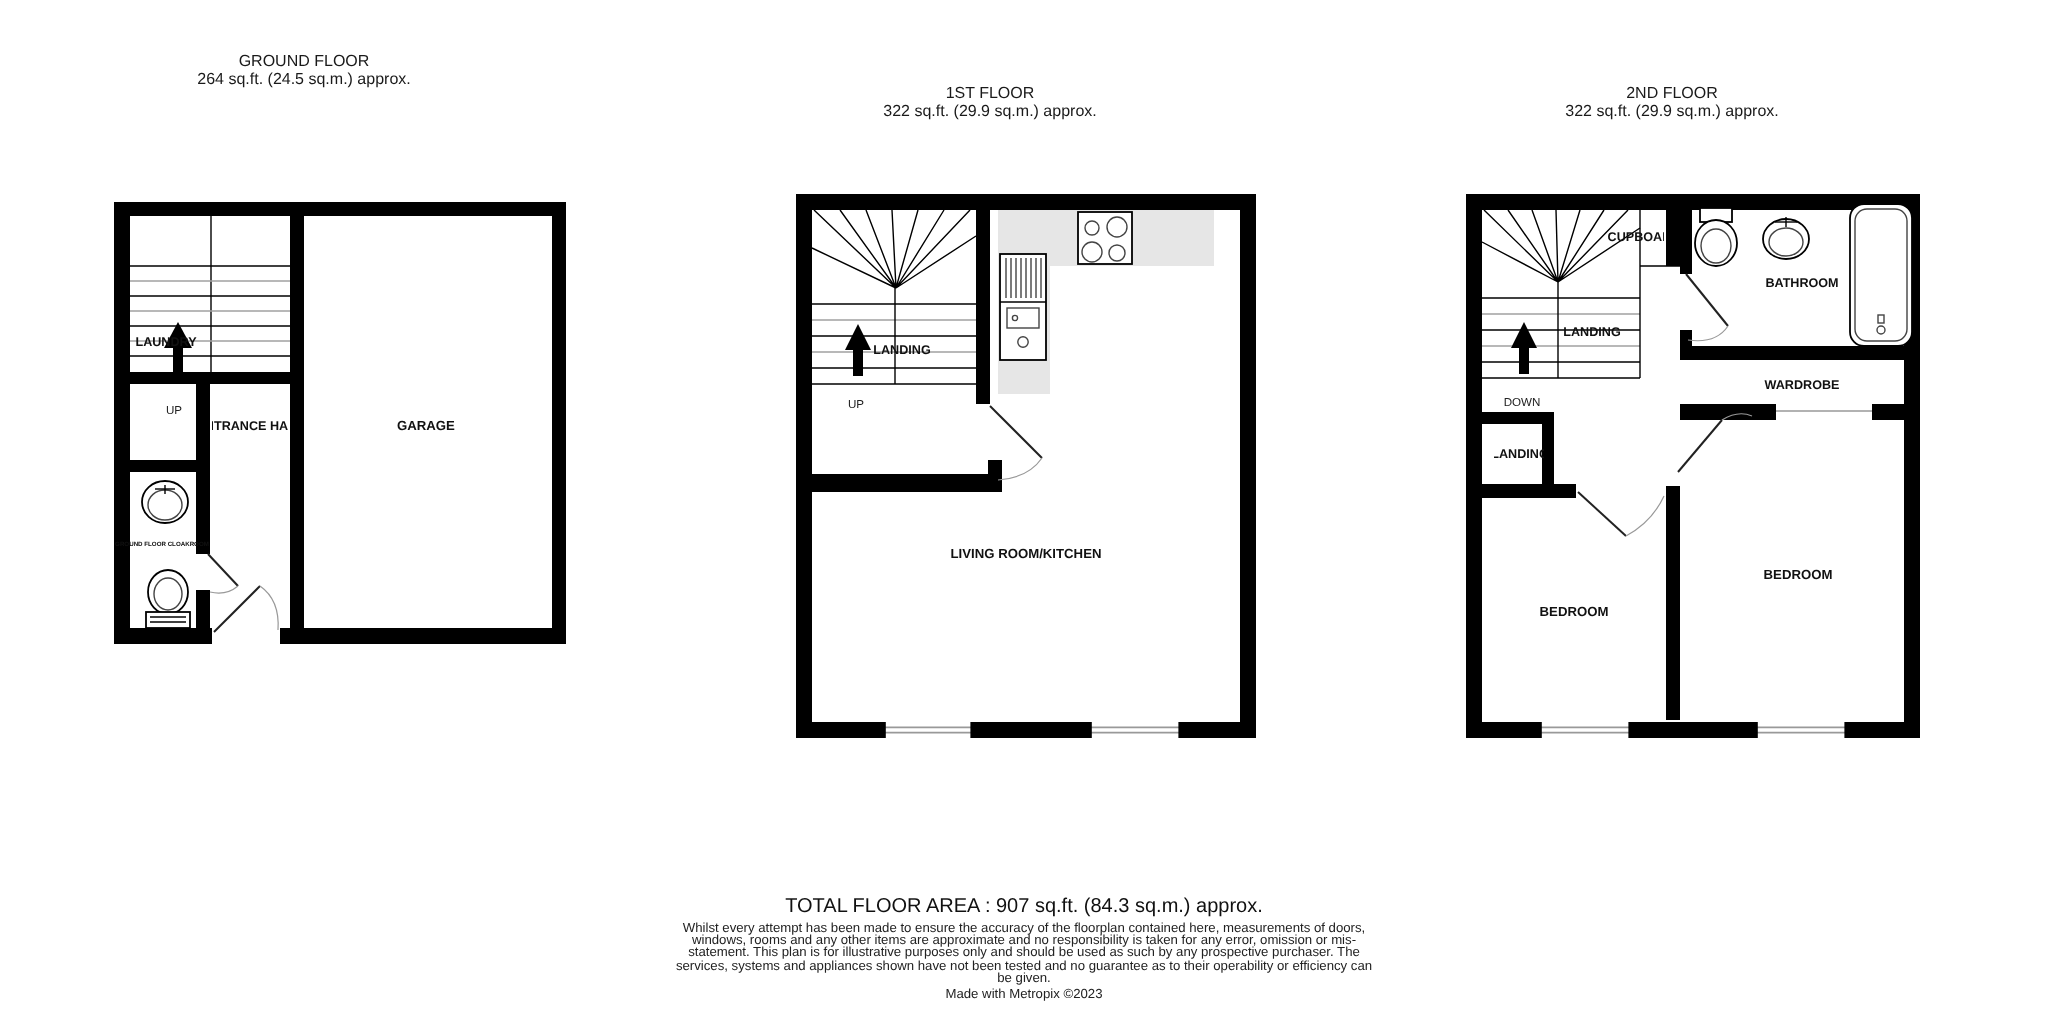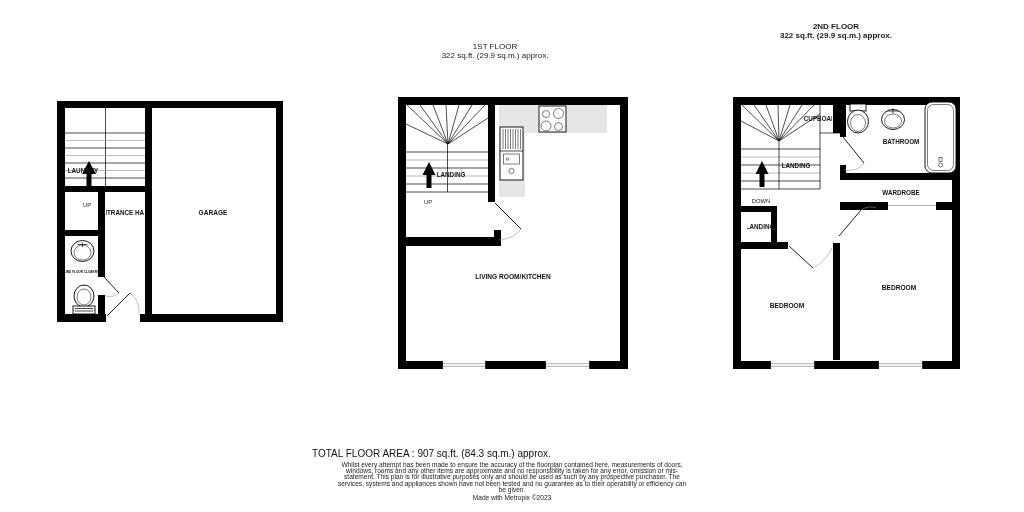--- a/index.html
+++ b/index.html
@@ -1,20 +1,20 @@
 <!DOCTYPE html>
 <html><head>
 <meta charset="utf-8">
 <style>
   html,body{margin:0;padding:0;background:#ffffff;}
   .page{position:relative;width:1024px;height:512px;background:#fff;overflow:hidden;
         font-family:"Liberation Sans", sans-serif;color:#000;}
   .floor-title{position:absolute;width:220px;text-align:center;font-size:8px;line-height:9px;color:#1a1a1a;}
   svg{position:absolute;left:0;top:0;}
-  .footer-total{position:absolute;left:312px;top:448px;width:400px;
+  .footer-total{position:absolute;left:312px;top:448px;width:400px;text-align:center;
                 font-size:10px;color:#111;}
   .footer-disclaimer{position:absolute;left:337px;top:462px;width:350px;text-align:center;
                 font-size:6.6px;line-height:6.2px;color:#222;}
   .footer-credit{position:absolute;left:412px;top:494px;width:200px;text-align:center;
                 font-size:6.6px;color:#222;}
   text{font-family:"Liberation Sans", sans-serif;}
   .room-label{font-size:6.3px;font-weight:bold;fill:#111;}
   .room-label-lg{font-size:6.6px;font-weight:bold;fill:#111;}
   .dir-label{font-size:5.8px;fill:#222;}
   .tiny-label{font-size:3.1px;font-weight:bold;fill:#111;}
@@ -25,25 +25,29 @@
   .fix2{stroke:#444;stroke-width:0.7;fill:none;}
   .doorleaf{stroke:#222;stroke-width:1;fill:none;}
   .doorarc{stroke:#999;stroke-width:0.6;fill:none;}
   .winline{stroke:#999;stroke-width:0.8;}
 </style>
 </head>
 <body>
 
 <div class="page">
 
+  <div class="floor-title" style="left:42px;top:26px;">
+    <div>GROUND FLOOR</div>
+    <div>264 sq.ft. (24.5 sq.m.) approx.</div>
+  </div>
   <div class="floor-title" style="left:385px;top:42px;">
     <div>1ST FLOOR</div>
     <div>322 sq.ft. (29.9 sq.m.) approx.</div>
   </div>
-  <div class="floor-title" style="left:726px;top:22px;font-weight:bold;">
+  <div class="floor-title" style="left:726px;top:42px;">
     <div>2ND FLOOR</div>
     <div>322 sq.ft. (29.9 sq.m.) approx.</div>
   </div>
 
   <svg width="1024" height="512" viewBox="0 0 1024 512">
     <defs>
       <clipPath id="clip-hall">
           <rect x="106" y="192" width="38" height="122"></rect>
         </clipPath>
       <clipPath id="clip-cupboard">

